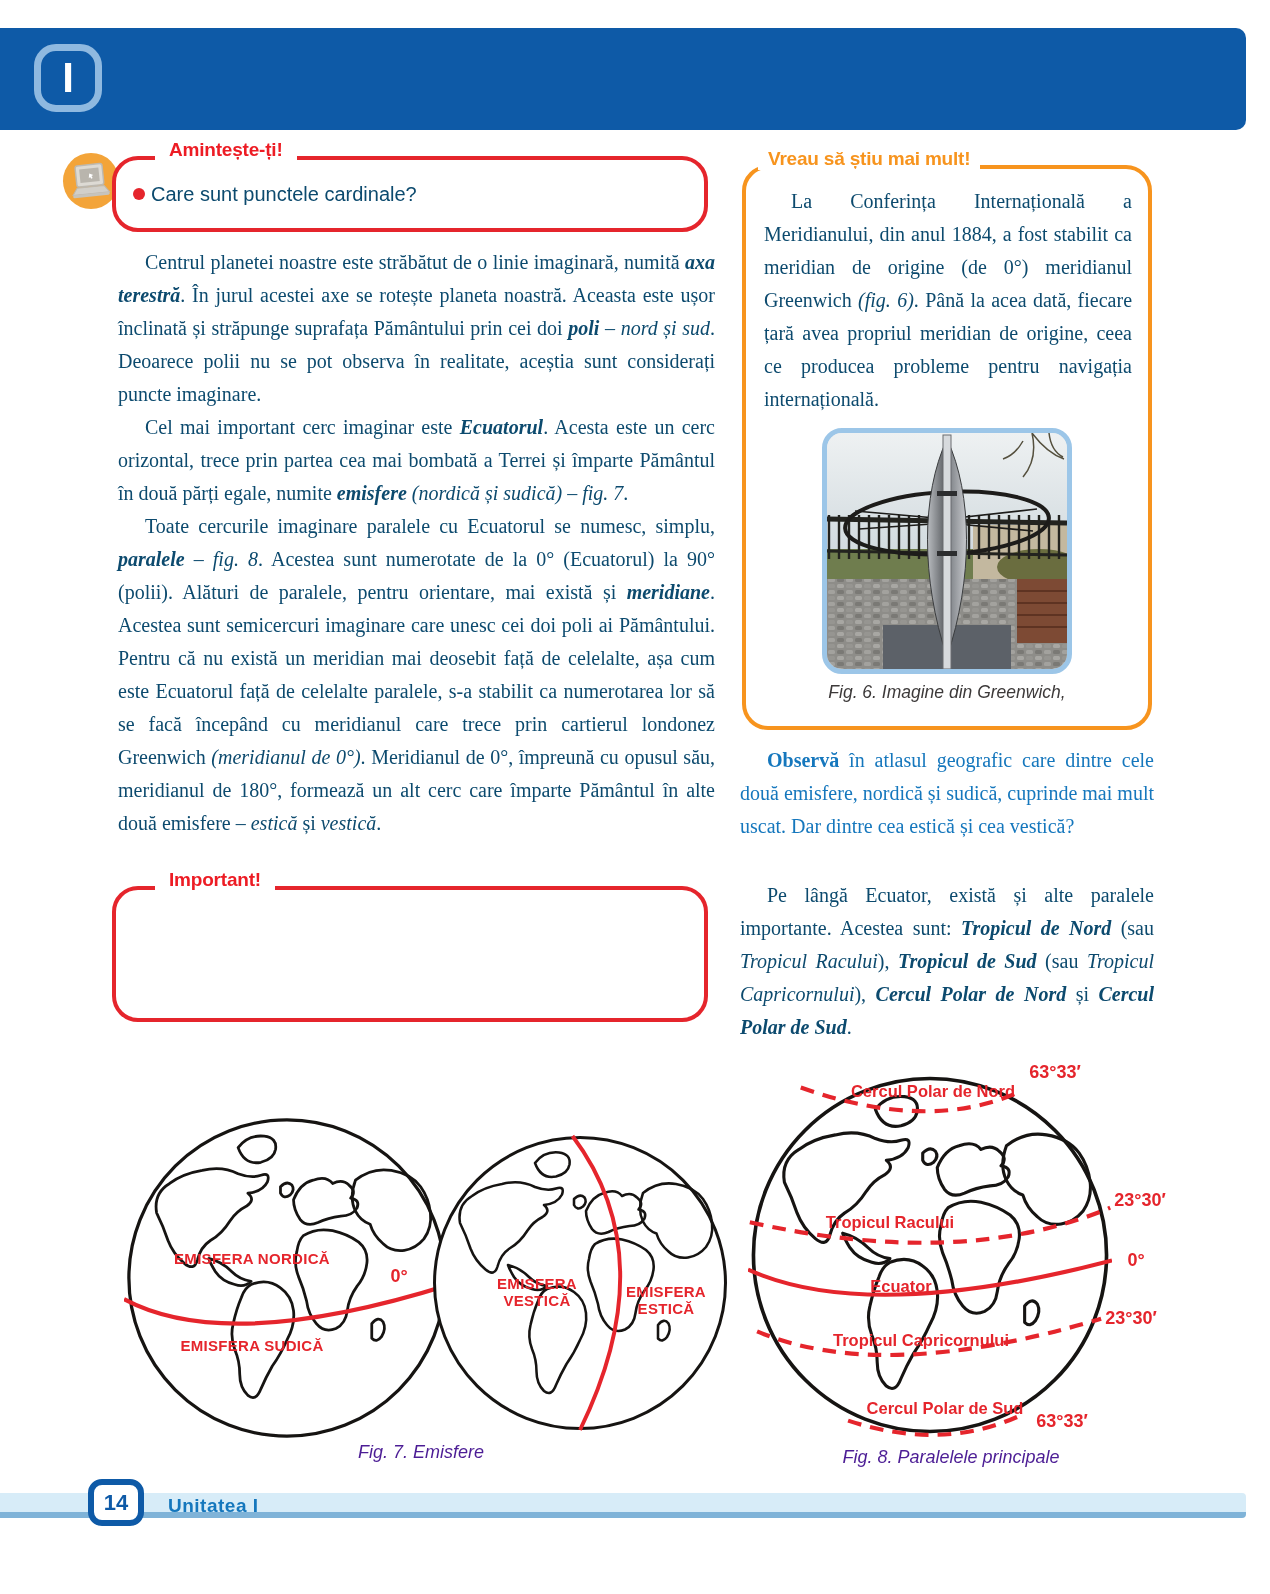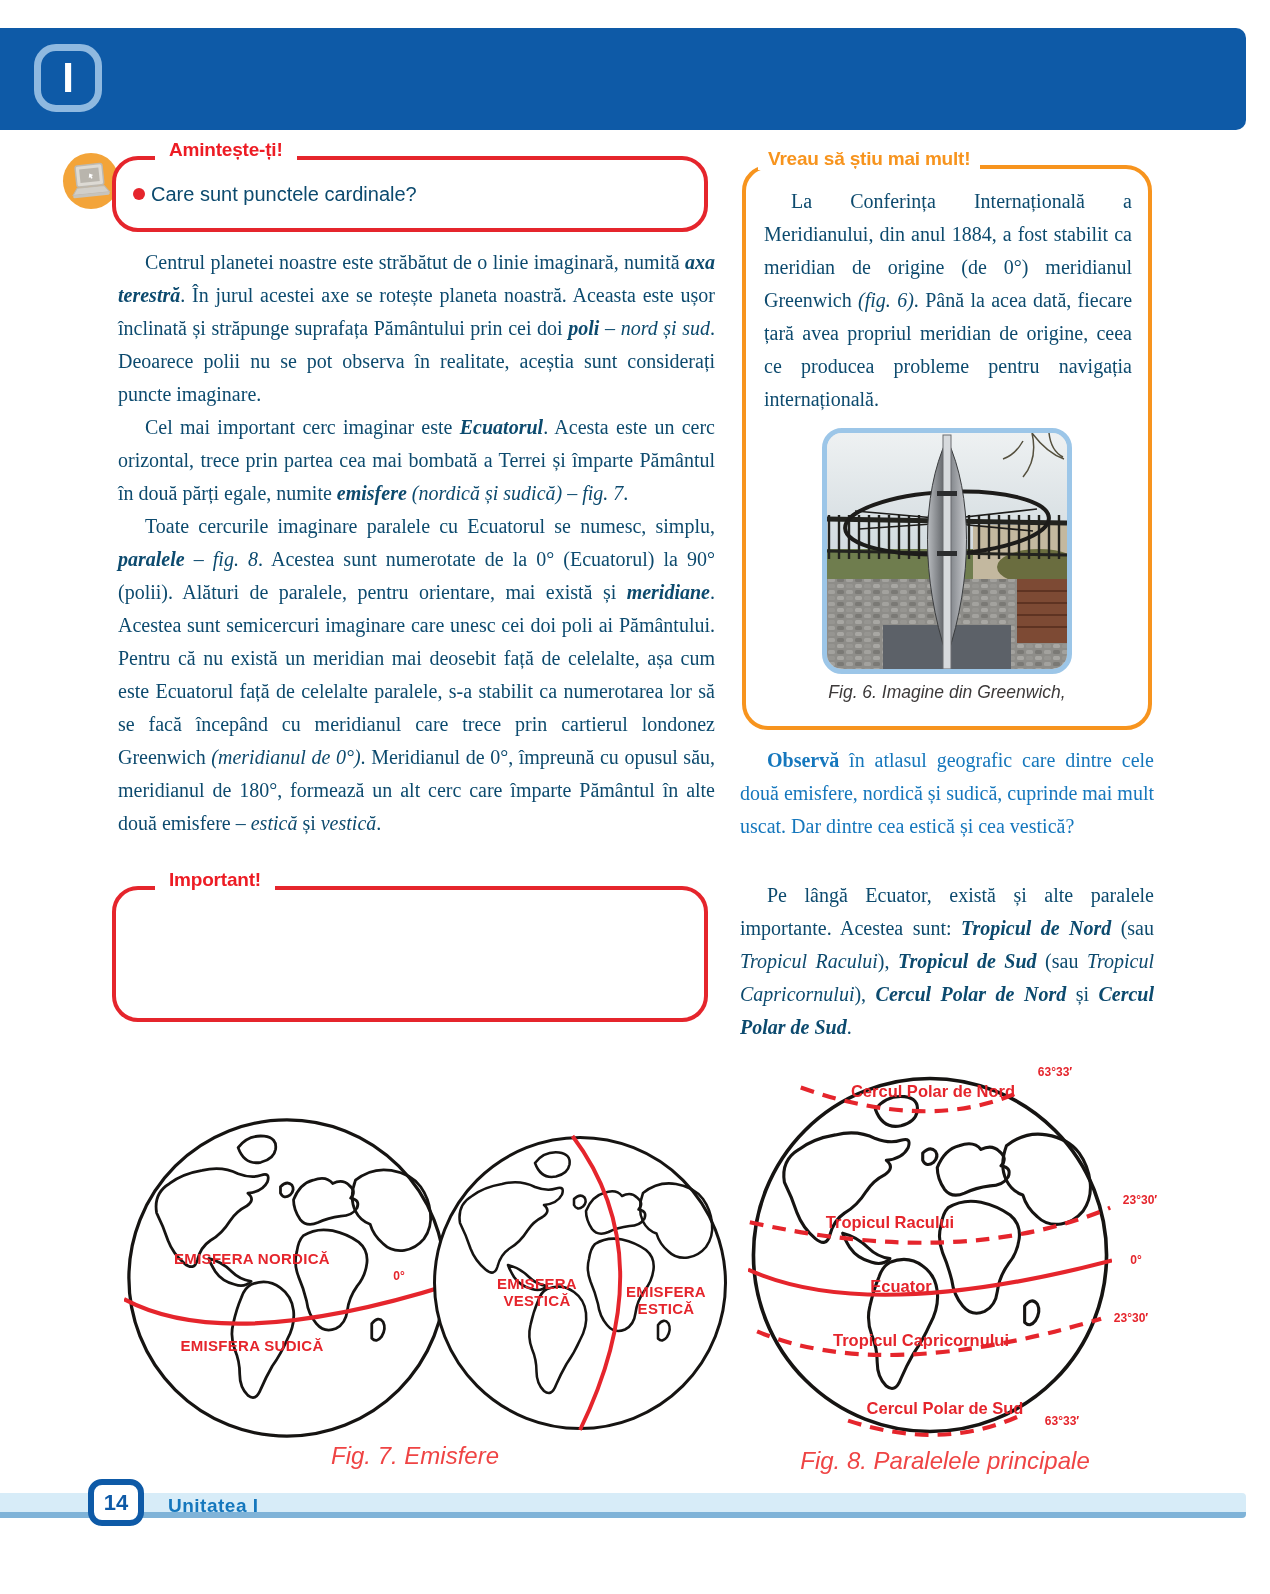--- a/index.html
+++ b/index.html
@@ -43,24 +43,24 @@
   .photo-frame { width:250px; height:246px; border:5px solid #9cc6e8; border-radius:20px;
           overflow:hidden; margin:12px auto 0; background:#dfe7ec; }
   .figcap6 { margin-top:7px; text-align:center; font-style:italic; font-size:17.5px;
           line-height:22px; color:#3d3a3a; }
 
   
   .figure { position:absolute; }
   .glabel { position:absolute; transform:translate(-50%,-50%); color:#e5252c;
           font-weight:700; white-space:nowrap; font-size:15px; letter-spacing:0.3px; }
   .glabel.two-line { white-space:pre-line; text-align:center; line-height:1.1; }
-  .glabel.deg { font-size:12px; letter-spacing:0; }
+  .glabel.deg { font-size:18px; letter-spacing:0; }
   .glabel.small { font-size:16.5px; letter-spacing:0; }
   .figcap { position:absolute; transform:translate(-50%,0); font-style:italic;
-          font-size:24px; color:#ef4444; white-space:nowrap; }
+          font-size:18px; color:#4c1d95; white-space:nowrap;margin-left:6px; }
 
   
   .footer-band { position:absolute; left:0; top:1493px; width:1246px; height:25px;
           background:#d7ecf8; border-bottom:6px solid #7fb3d8; border-radius:0 4px 4px 0; }
   .page-badge { position:absolute; left:88px; top:1479px; width:56px; height:47px;
           background:#fff; border:6px solid #0e5aa7; border-radius:14px; color:#0e5aa7;
           font-size:22px; font-weight:700; display:flex; align-items:center; justify-content:center; }
   .footer-label { position:absolute; left:168px; top:1495px; color:#1577bd;
           font-size:19px; font-weight:700; letter-spacing:0.5px; }
 </style>

